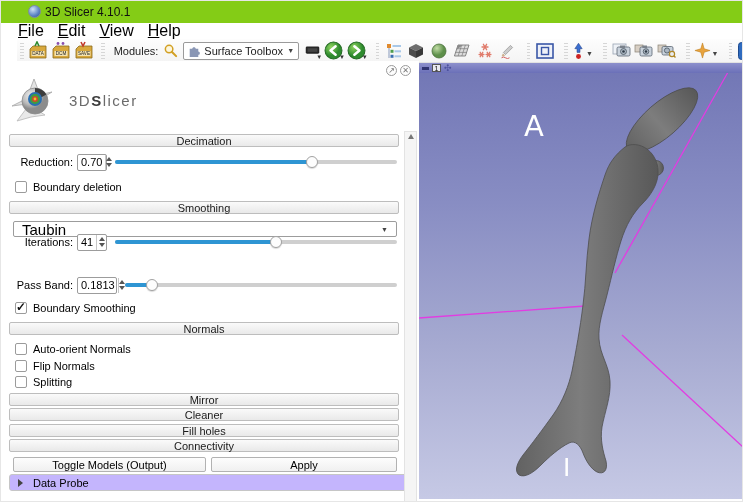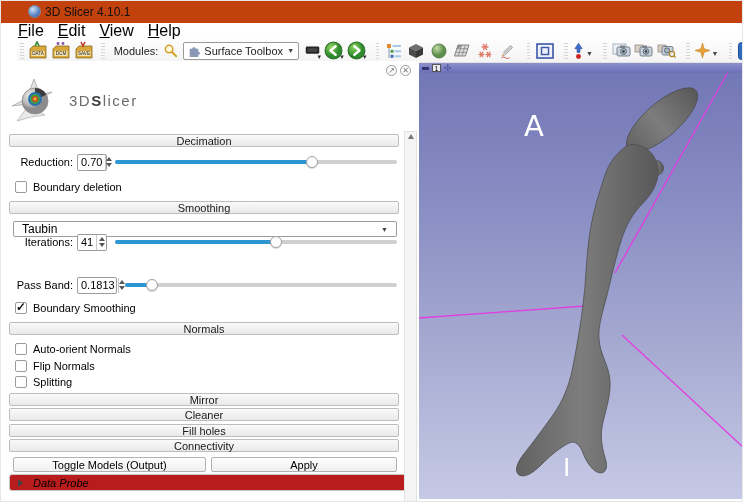--- a/index.html
+++ b/index.html
@@ -1,18 +1,18 @@
 <!DOCTYPE html>
 <html style="--bg-top: #7176b5; --bg-bottom: #c6c9e5; --slider-fill: #2e95d3;"><head>
 <meta charset="utf-8">
 <style>
   html,body{margin:0;padding:0;background:#fff;}
   #app{position:relative;width:743px;height:502px;background:#fff;font-family:"Liberation Sans",sans-serif;overflow:hidden;border:1px solid #e6e6e6;box-sizing:border-box;}
   
-  .titlebar{position:absolute;left:0;top:0;width:100%;height:22px;background:#c2410c;}
+  .titlebar{position:absolute;left:0;top:0;width:100%;height:22px;background:#84cc16;}
   .app-icon{position:absolute;left:27px;top:4px;width:13px;height:13px;border-radius:50%;
     background:radial-gradient(circle at 35% 30%,#cfe2f5,#5b84c4 60%,#2d4f8f);border:1px solid #7d8aa6;box-sizing:border-box;}
   .title-text{position:absolute;left:44px;top:4px;font-size:12px;color:#111;}
   
   .menubar{position:absolute;left:0;top:22px;width:100%;height:16px;display:flex;align-items:center;padding-left:10px;background:#fff;}
   .menu-item{font-size:16px;color:#000;padding:0 7px;cursor:default;}
   .mn{text-decoration:underline;}
   
   .toolbar{position:absolute;left:16px;top:38px;width:100%;height:23px;display:flex;align-items:center;background:linear-gradient(#fdfdfd,#f4f4f4);border-bottom:1px solid #e2e2e2;}
   .tb-grip{width:4px;height:16px;margin:0 3px;background:repeating-linear-gradient(#d6d6d6 0 1px,transparent 1px 3px);}
@@ -41,24 +41,24 @@
   .arr-dn{width:0;height:0;border-left:3px solid transparent;border-right:3px solid transparent;border-top:4px solid #555;}
   .slider{position:relative;flex:1;height:12px;margin-left:8px;}
   .groove{position:absolute;left:0;right:0;top:4px;height:4px;border-radius:2px;background:#cfcfcf;}
   .fill{position:absolute;left:0;top:4px;height:4px;border-radius:2px;background:var(--slider-fill,#2e95d3);}
   .handle{position:absolute;top:0;width:12px;height:12px;border-radius:50%;background:#fdfdfd;border:1px solid #a2a2a2;box-sizing:border-box;box-shadow:0 1px 1px rgba(0,0,0,.15);}
   .chk-row{position:absolute;left:14px;display:flex;align-items:center;gap:6px;height:13px;}
   .checkbox{width:12px;height:12px;border:1px solid #9b9b9b;border-radius:2px;background:#fff;position:relative;box-sizing:border-box;flex:none;}
   .checkbox.on::after{content:"✓";position:absolute;left:0px;top:-3px;font-size:12px;font-weight:bold;color:#111;}
   .chk-label{font-size:11px;color:#000;}
   .combo{position:absolute;left:12px;width:384px;height:16px;border:1px solid #9c9c9c;border-radius:2px;background:#fff;display:flex;align-items:center;box-sizing:border-box;padding:0 8px;}
-  .combo .cb-text{flex:1;font-size:12px;color:#000;}
+  .combo .cb-text{flex:1;font-size:15px;color:#000;}
   .push-btn{position:absolute;height:15px;border:1px solid #b2b2b2;border-radius:2px;background:linear-gradient(#fdfdfd,#f0f0f0);
     font-size:11px;color:#000;display:flex;align-items:center;justify-content:center;box-sizing:border-box;}
-  .data-probe{position:absolute;left:8px;top:413px;width:402px;height:17px;border:1px solid #c6c6c6;border-radius:3px;background:#b91c1c;display:flex;align-items:center;box-sizing:border-box;font-style:italic;}
+  .data-probe{position:absolute;left:8px;top:413px;width:402px;height:17px;border:1px solid #c6c6c6;border-radius:3px;background:#c4b5fd;display:flex;align-items:center;box-sizing:border-box;}
   .dp-arrow{width:0;height:0;border-top:4px solid transparent;border-bottom:4px solid transparent;border-left:5px solid #444;margin:0 10px 0 8px;}
   .dp-text{font-size:11px;color:#000;}
   .vscroll{position:absolute;left:403px;top:70px;width:13px;height:398px;background:#f5f5f5;border:1px solid #e3e3e3;box-sizing:border-box;}
   .vs-up{position:absolute;top:2px;left:3px;width:0;height:0;border-left:3px solid transparent;border-right:3px solid transparent;border-bottom:5px solid #777;}
   
   .view3d{position:absolute;left:418px;top:62px;width:325px;height:436px;
     background:linear-gradient(180deg,var(--bg-top,#7176b5) 0%,#888dc3 32%,#a6aad1 65%,var(--bg-bottom,#c6c9e5) 100%);overflow:hidden;}
   .view-header{position:absolute;left:0;top:0;width:100%;height:10px;background:linear-gradient(#8d90cc,#6b70b8);z-index:3;display:flex;align-items:center;}
   .vh-pin{width:7px;height:3px;background:#2f3370;margin:0 3px;}
   .vh-num{width:9px;height:8px;background:#e9e9f0;border:1px solid #555;font-size:7px;line-height:8px;text-align:center;color:#111;box-sizing:border-box;}

